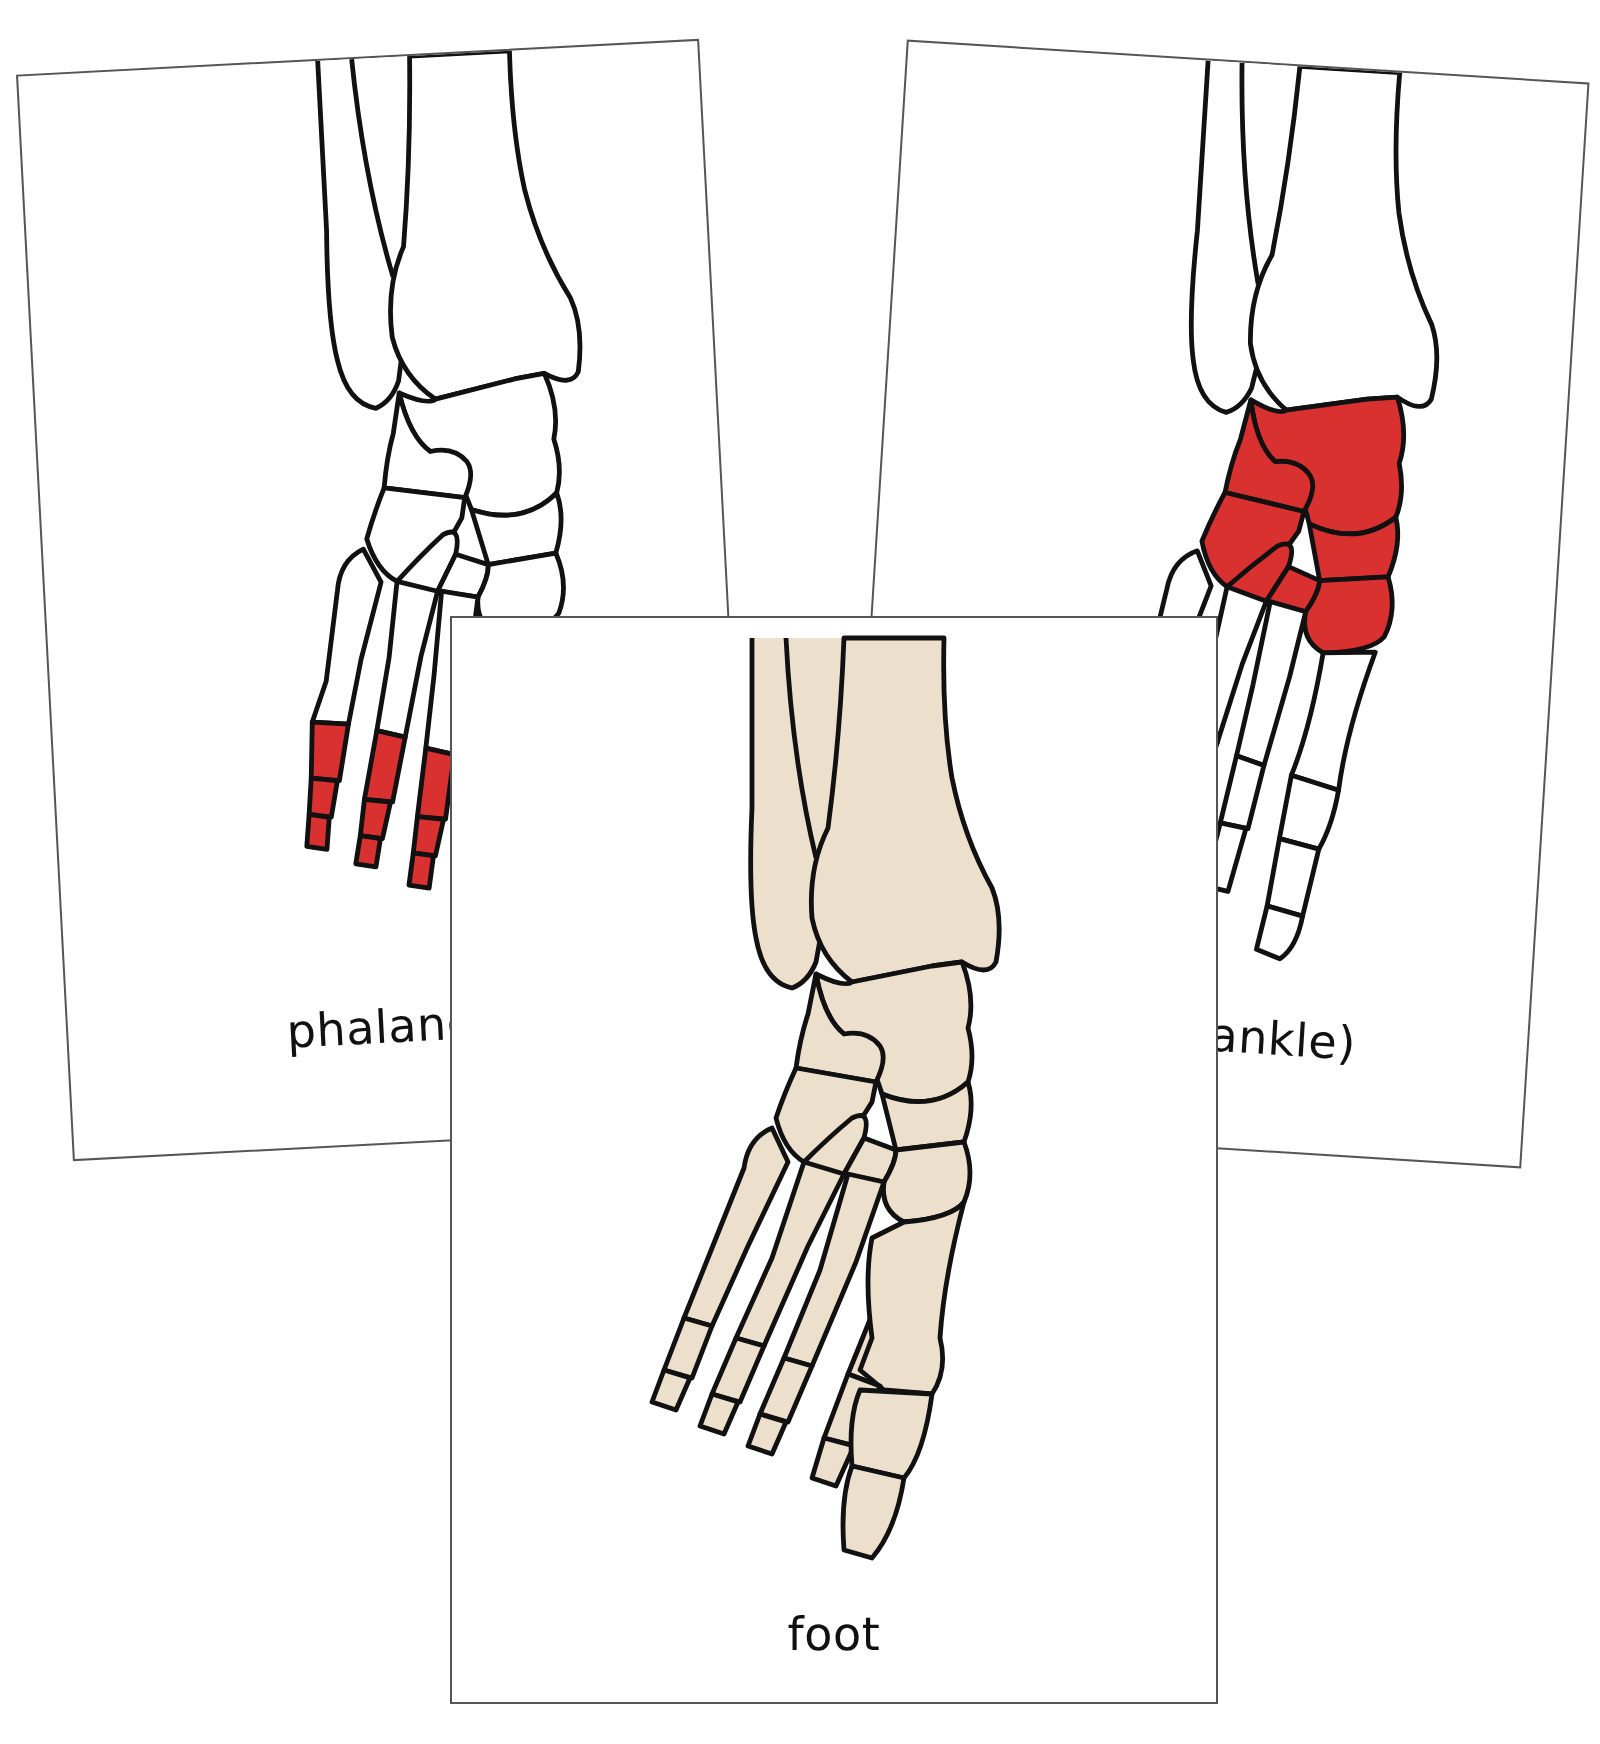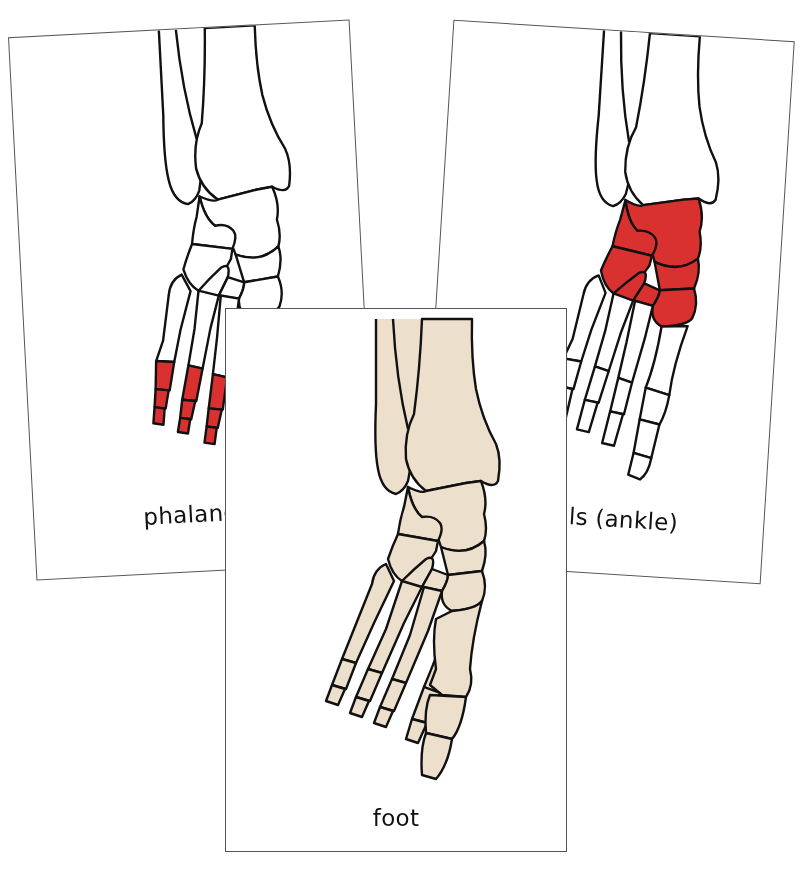--- a/index.html
+++ b/index.html
@@ -4,21 +4,21 @@
 <style>
   html, body { margin:0; padding:0; }
   body { width:800px; height:872px; background:#ffffff; position:relative; overflow:hidden;
          font-family:"DejaVu Sans", sans-serif; }
   .card { position:absolute; background:#ffffff; border:1.5px solid #555; box-sizing:border-box; }
   .card svg { position:absolute; left:0; top:0; }
   .label { position:absolute; left:0; right:0; text-align:center; color:#111;
            font-family:"DejaVu Sans", sans-serif; font-size:23px; letter-spacing:0.3px; }
   #card-left  { left:22px;  top:28px; width:342px; height:544px; transform:rotate(-3deg); transform-origin:50% 50%; }
   #card-right { left:436px; top:30px; width:342px; height:544px; transform:rotate(3.6deg); transform-origin:50% 50%; }
-  #card-center{ left:225px; top:308px; width:342px; height:544px; border-color:#555; }
+  #card-center{ left:225px; top:308px; width:384px; height:544px; border-color:#555; }
   .bone { stroke:#111; stroke-width:2.4; stroke-linejoin:round; }
 </style>
 </head>
 <body>
 
 <svg width="0" height="0" style="position:absolute">
   <defs>
 
     <g id="leg">
       <path class="bone" d="M150,0 L150,85 Q148,130 152,150 Q156,172 170,175 Q178,172 182,162 L186,140 Q192,90 198,0"></path>

